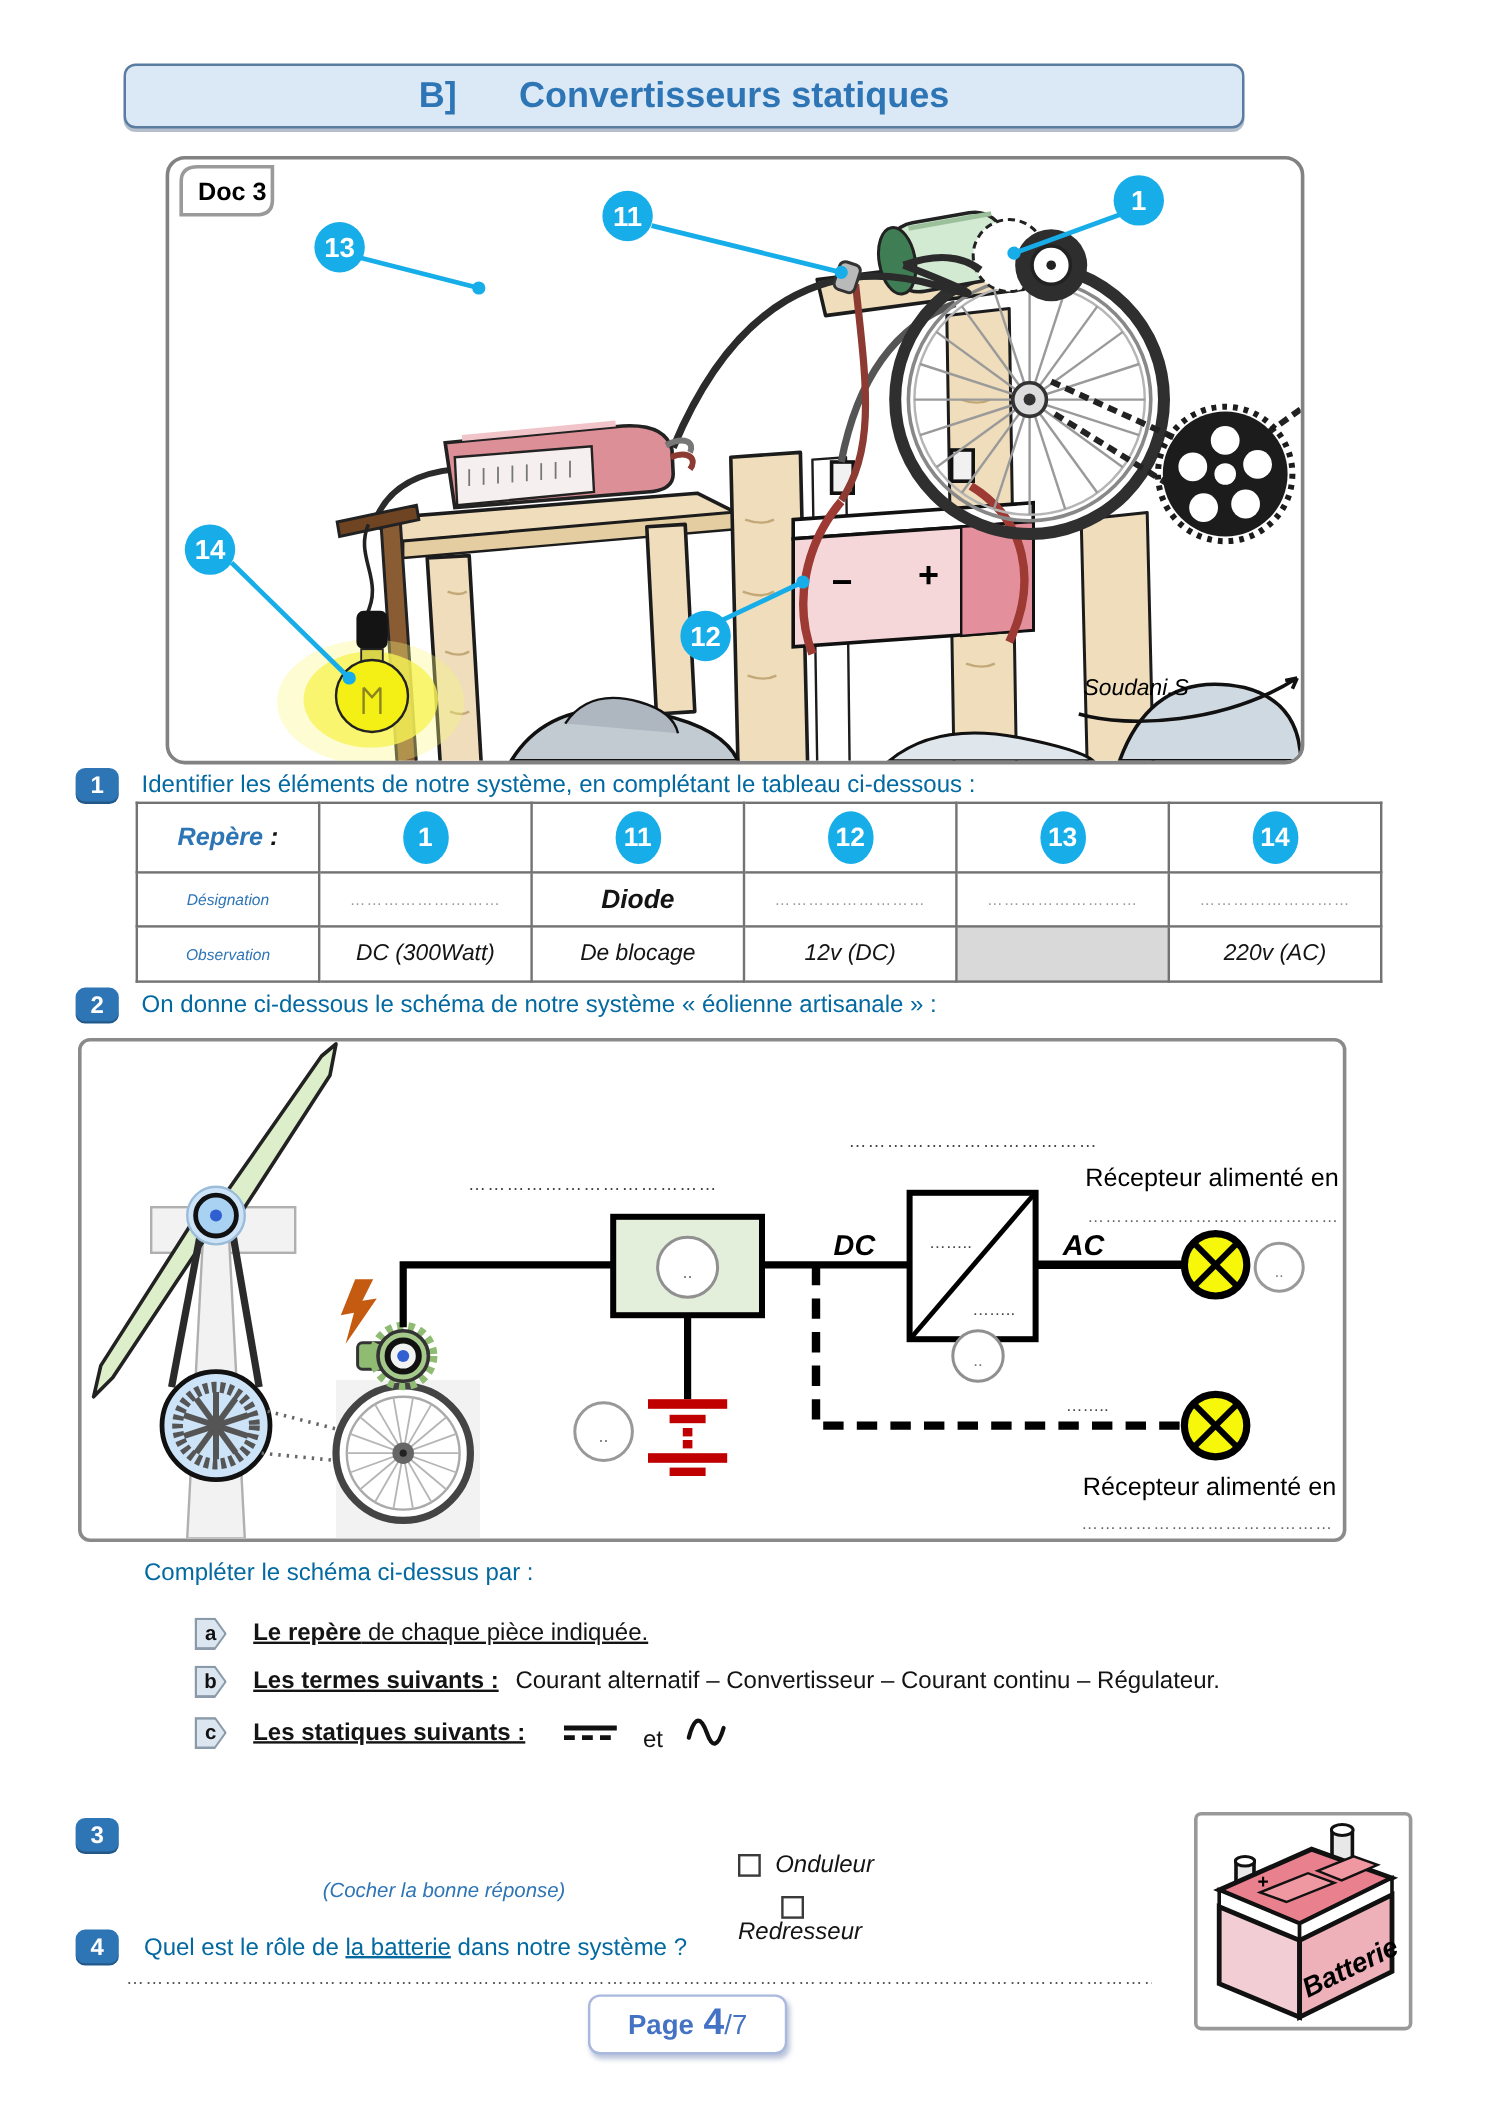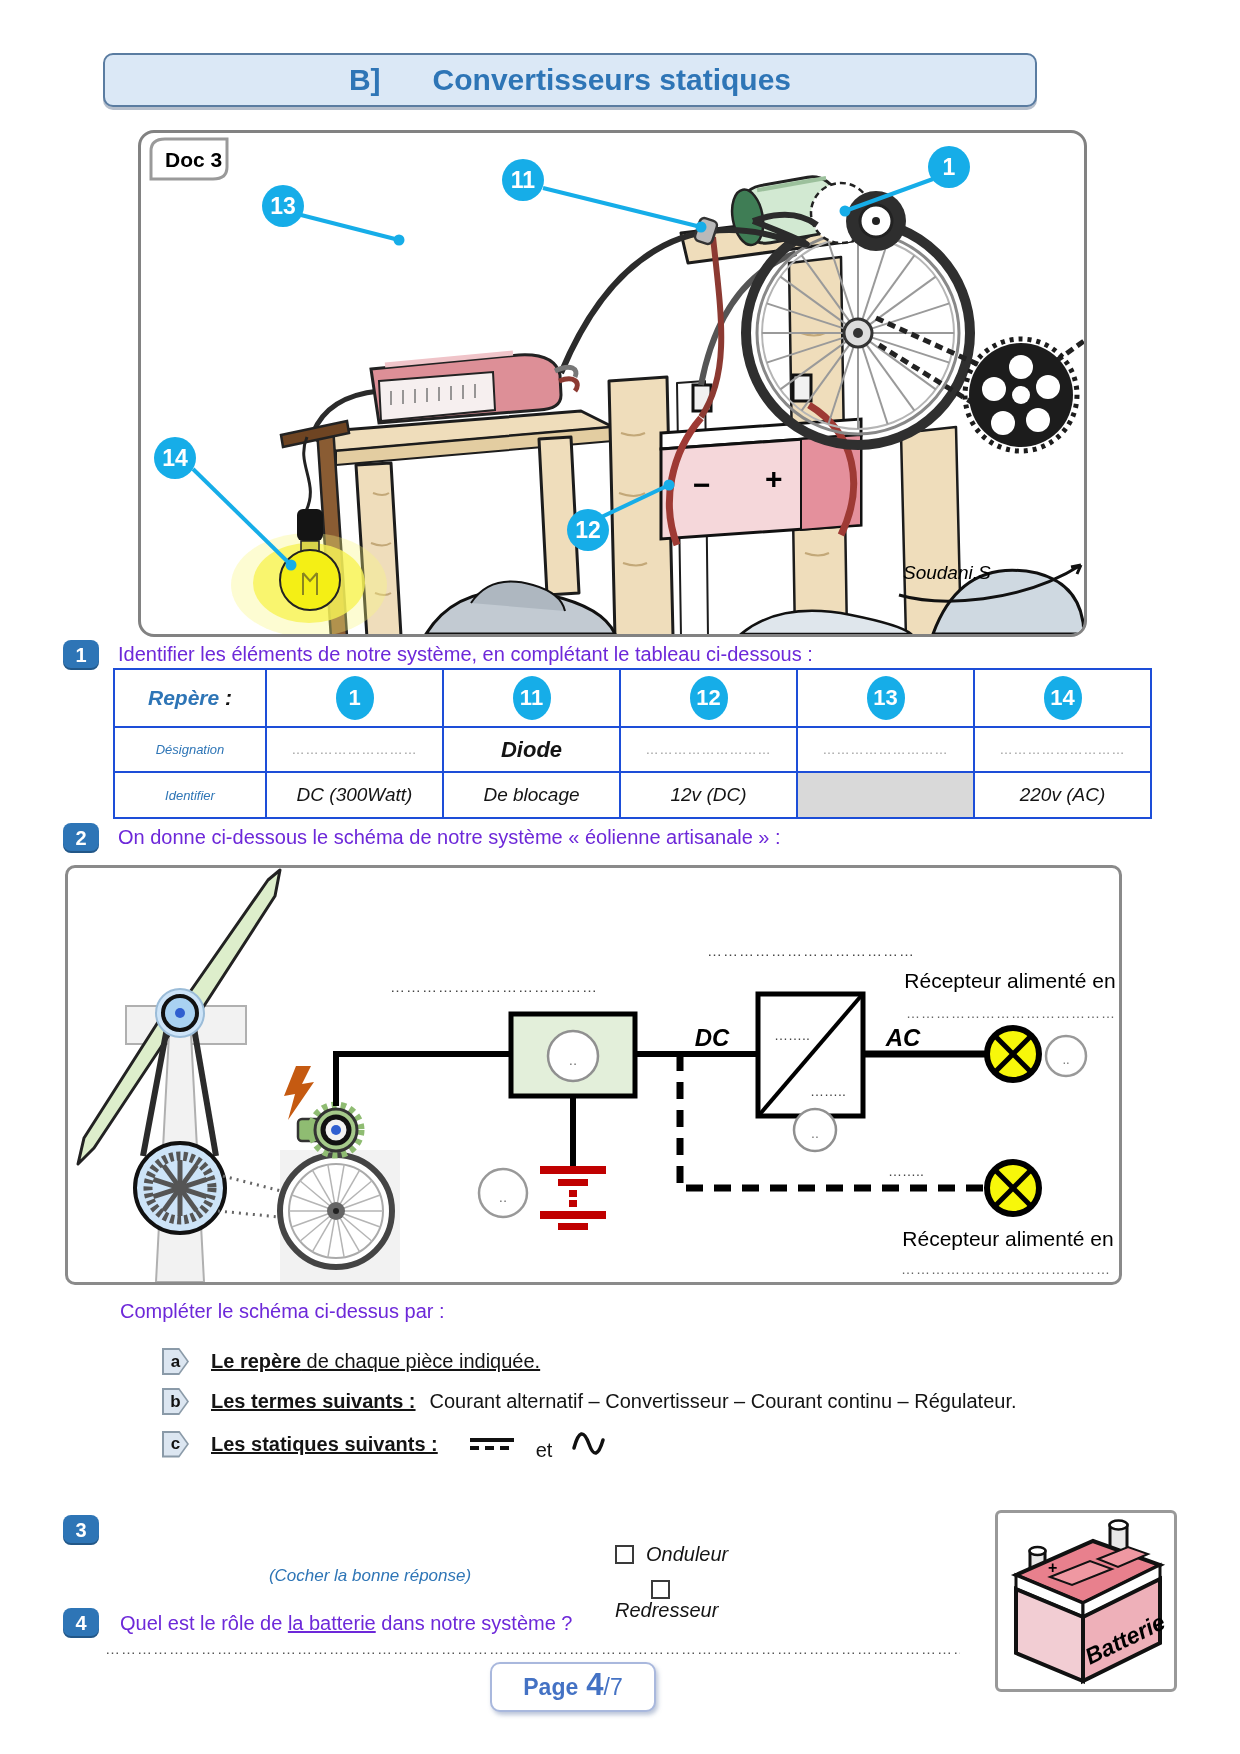--- a/index.html
+++ b/index.html
@@ -12,24 +12,24 @@
           justify-content:center;font-weight:bold;font-size:30px;color:#2e75b6;}
   .banner .gap{margin-left:52px;}
   
   .figbox{border:3px solid #828282;border-radius:16px;background:#fff;overflow:hidden;}
   .doc3{left:138px;top:130px;width:943px;height:501px;}
   .schemabox{left:65px;top:865px;width:1051px;height:414px;border-color:#8a8a8a;border-radius:10px;}
   .batbox{left:995px;top:1510px;width:176px;height:176px;border-radius:6px;border-color:#999;}
   
   .qbadge{width:36px;height:30px;background:#2e75b6;color:#fff;font-weight:bold;font-size:20px;
           text-align:center;line-height:30px;border-radius:8px;box-shadow:inset 0 -2px 0 rgba(0,0,0,.25);}
-  .qtext{font-size:20px;color:#6d28d9;}
+  .qtext{font-size:20px;color:#0369a1;}
   
   table.t1{position:absolute;left:113px;top:668px;width:1037px;border-collapse:collapse;table-layout:fixed;}
-  table.t1 td{border:2px solid #1d4ed8;text-align:center;vertical-align:middle;padding:0;}
+  table.t1 td{border:2px solid #737373;text-align:center;vertical-align:middle;padding:0;}
   tr.rh td{height:56px;} tr.rd td{height:43px;} tr.ro td{height:44px;}
   .labcell{font-style:italic;color:#2e75b6;font-size:21px;font-weight:bold;}
   .labcell .colon{color:#111;font-weight:bold;}
   .rowlab{font-style:italic;color:#2e75b6;font-size:13px;font-weight:normal;}
   .tbadge{display:inline-block;width:38px;height:44px;border-radius:50%;background:#16ade8;color:#fff;
           font-weight:bold;font-size:22px;line-height:44px;}
   .dots{color:#9a9a9a;font-size:13px;letter-spacing:1px;}
   .diode{font-weight:bold;font-style:italic;font-size:22px;}
   .obs{font-style:italic;font-size:19px;}
   .greycell{background:#d9d9d9;}
@@ -255,21 +255,21 @@
     </tr>
     <tr class="rd">
       <td class="rowlab">Désignation</td>
       <td class="dots">………………………</td>
       <td class="diode">Diode</td>
       <td class="dots">………………………</td>
       <td class="dots">………………………</td>
       <td class="dots">………………………</td>
     </tr>
     <tr class="ro">
-      <td class="rowlab">Identifier</td>
+      <td class="rowlab">Observation</td>
       <td class="obs">DC (300Watt)</td>
       <td class="obs">De blocage</td>
       <td class="obs">12v (DC)</td>
       <td class="obs greycell"></td>
       <td class="obs">220v (AC)</td>
     </tr>
   </tbody>
     </table>
 
   <div class="abs qbadge" style="left:63px;top:823px;">2</div>

